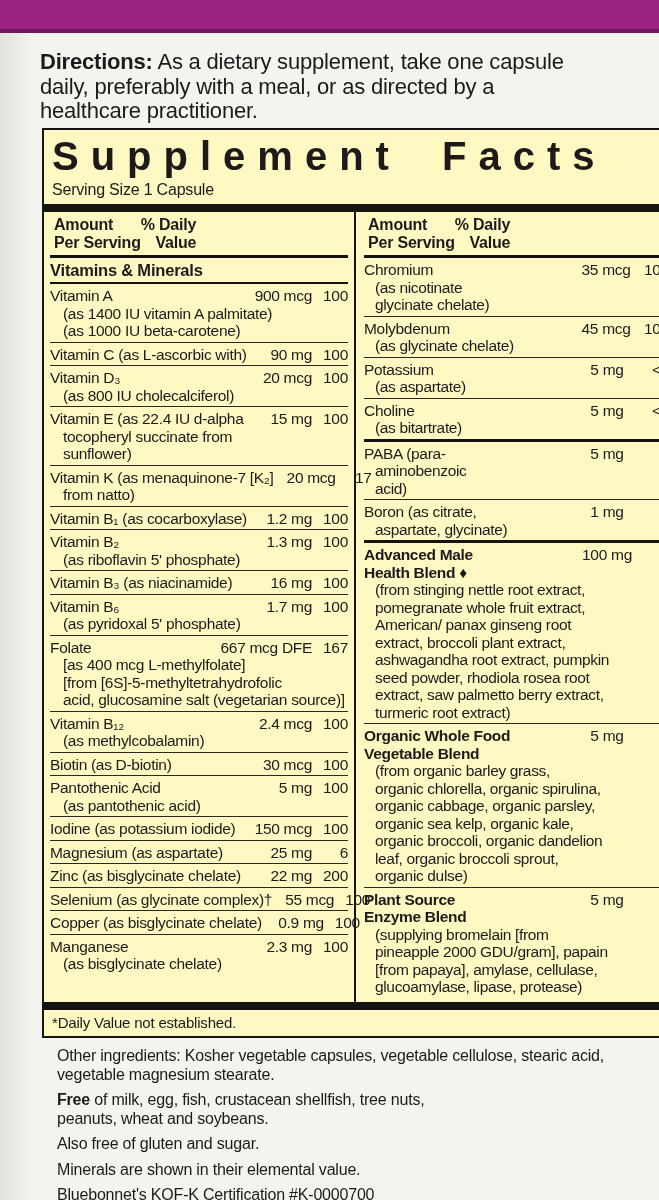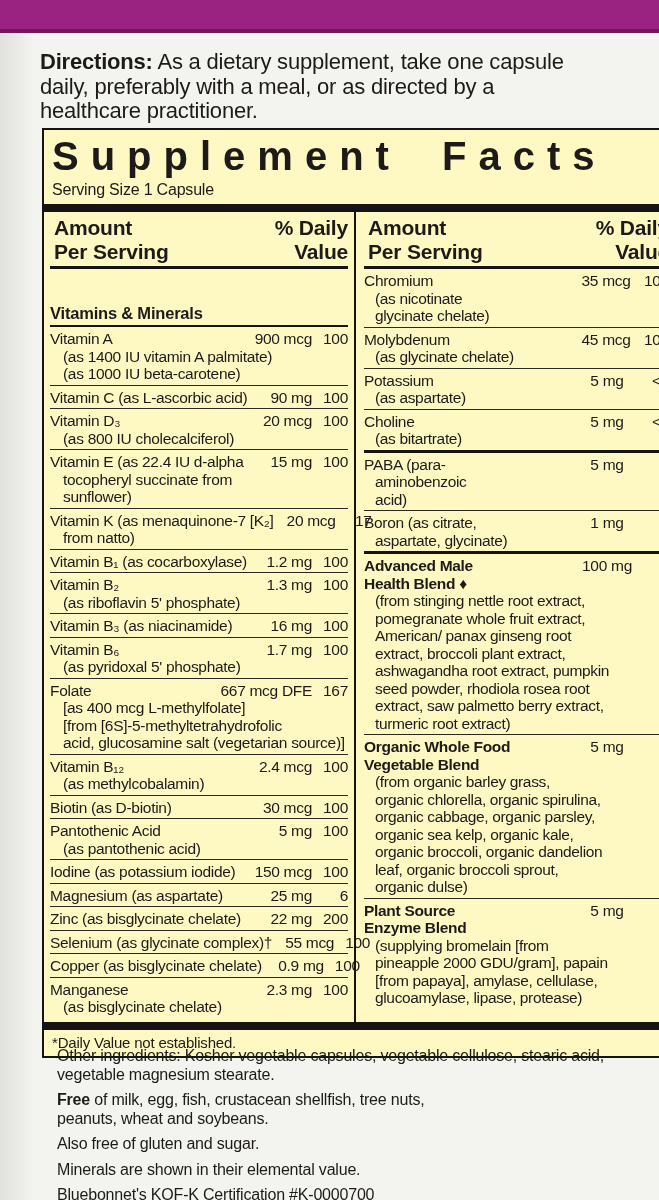--- a/index.html
+++ b/index.html
@@ -41,34 +41,33 @@
   }
   .serving{
     font-size:16px;padding:2px 8px 5px 8px;letter-spacing:-0.2px;
   }
   .bigbar{height:8px;background:#161412;}
   .cols{display:flex;align-items:stretch;}
   .col{box-sizing:border-box;}
   .col-left{width:312px;border-right:2px solid #161412;padding:0 6px 4px 6px;}
   .col-right{width:240px;padding:0 8px 4px 8px;flex:1;}
   .colhead{
-    display:flex;justify-content:space-between;
-    font-weight:700;font-size:21px;line-height:1.13;
+    display:flex;
+    font-weight:700;font-size:16px;line-height:1.13;
     padding:4px 0 3px 0;
     border-bottom:3px solid #161412;
     white-space:pre-line;letter-spacing:-0.2px;
   }
   .colhead .right{text-align:right;}
   .colhead .left{padding-left:4px;}
   .sechead{
     font-weight:700;font-size:16.5px;
     padding:3px 0 2px 0;
     border-bottom:2px solid #161412;
     letter-spacing:-0.2px;
-    margin-top:32px;
   }
   .row{
     font-size:15.5px;line-height:1.13;letter-spacing:-0.3px;
     padding:3px 0 2px 0;
     border-top:1px solid #2a2724;
   }
   .row.first{border-top:none;}
   .row.thick{border-top:3px solid #161412;}
   .rline{display:flex;}
   .rname{flex:1;white-space:nowrap;}
@@ -119,21 +118,21 @@
               <div class="rline">
                 <span class="rname">Vitamin A</span>
                 <span class="ramt">900 mcg</span>
                 <span class="rdv">100</span>
               </div>
               <div class="sub">(as 1400 IU  vitamin A palmitate)</div>
               <div class="sub">(as 1000 IU beta-carotene)</div>
             </div>
             <div class="row">
               <div class="rline">
-                <span class="rname">Vitamin C (as L-ascorbic acid)</span>
+                <span class="rname">Vitamin C (as L-ascorbic with)</span>
                 <span class="ramt">90 mg</span>
                 <span class="rdv">100</span>
               </div>
             </div>
             <div class="row">
               <div class="rline">
                 <span class="rname">Vitamin D₃</span>
                 <span class="ramt">20 mcg</span>
                 <span class="rdv">100</span>
               </div>

